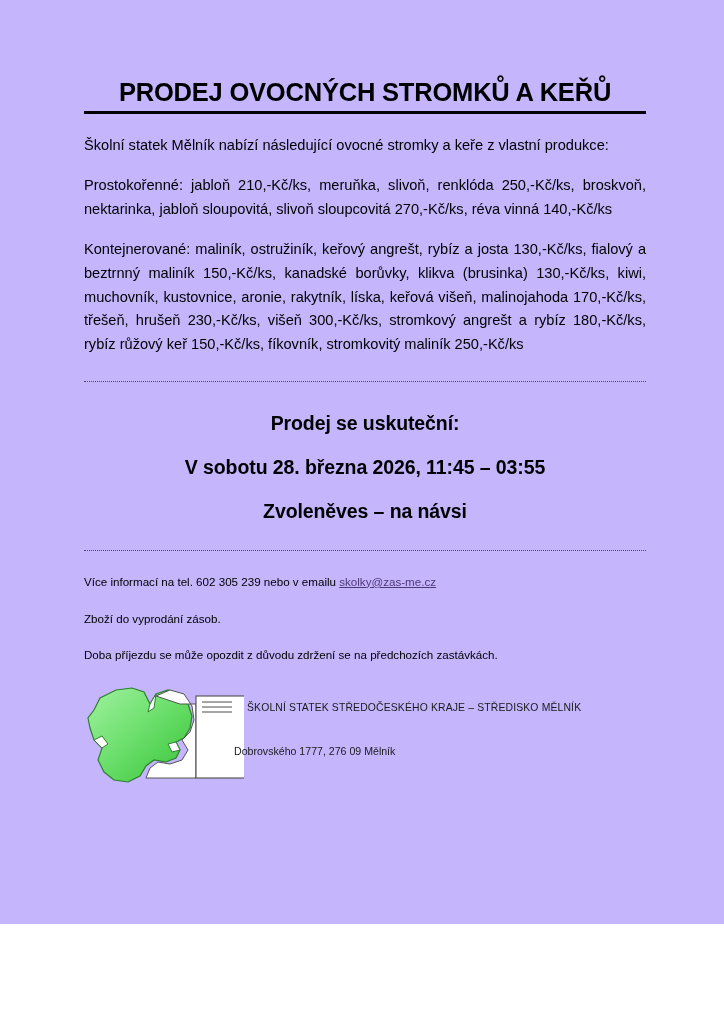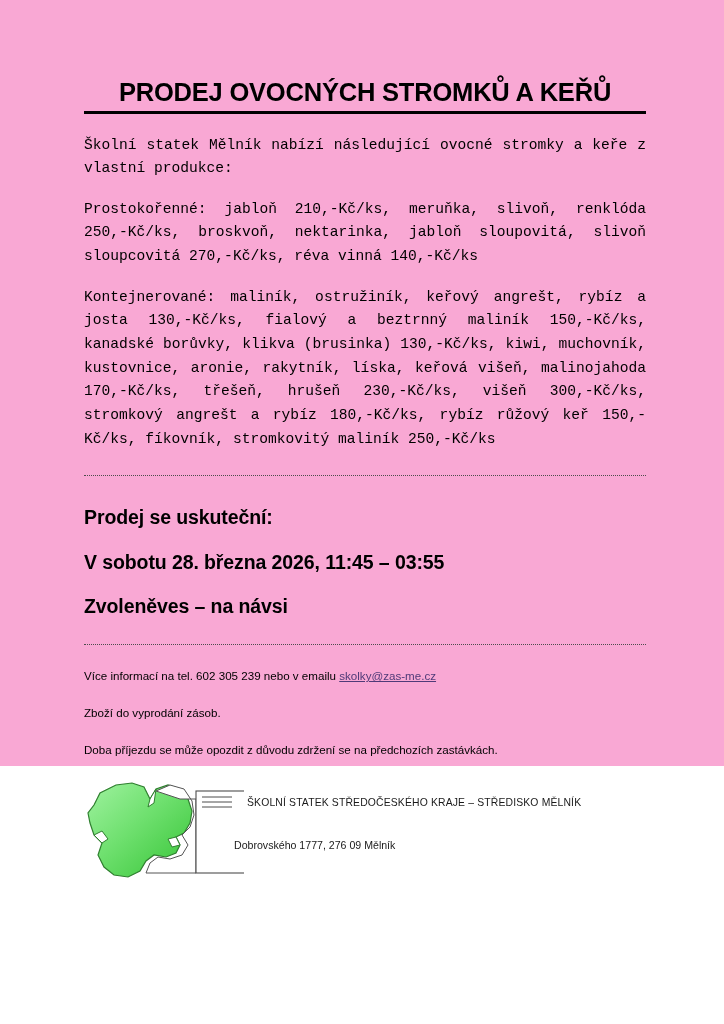--- a/index.html
+++ b/index.html
@@ -14,22 +14,22 @@
     position: relative;
     font-family: "Liberation Sans", sans-serif;
     color: #000000;
     overflow: hidden;
   }
 
   .page {
     position: absolute;
     left: 0; top: 0;
     width: 724px;
-    height: 766px;
-    background: #f9a8d4;
+    height: 924px;
+    background: #c4b5fd;
   }
 
   .content {
     position: absolute;
     left: 84px;
     top: 0;
     width: 562px;
   }
 
   
@@ -52,36 +52,35 @@
 
   
   .para {
     margin: 0;
     padding-top: 17px;
     font-size: 14.6px;
     line-height: 1.62;
     text-align: justify;
     text-justify: inter-word;
     hyphens: none;
-    font-family: Liberation Mono, monospace;
   }
   .para:first-of-type { padding-top: 20px; }
 
   
   .dotted-sep {
     margin: 0;
     width: 100%;
     height: 1px;
     border-top: 1.4px dotted #4d4d4d;
   }
   .sep-top { margin-top: 24px; }
   .sep-bottom { margin-top: 26px; }
 
   
-  .event-block { padding-top: 6px; }
+  .event-block { padding-top: 6px; text-align: center; }
   .event-line {
     margin: 0;
     padding-top: 20px;
     font-size: 19.5px;
     font-weight: bold;
     line-height: 1.25;
     letter-spacing: -0.1px;
   }
   .event-line.first { padding-top: 22px; }
 

